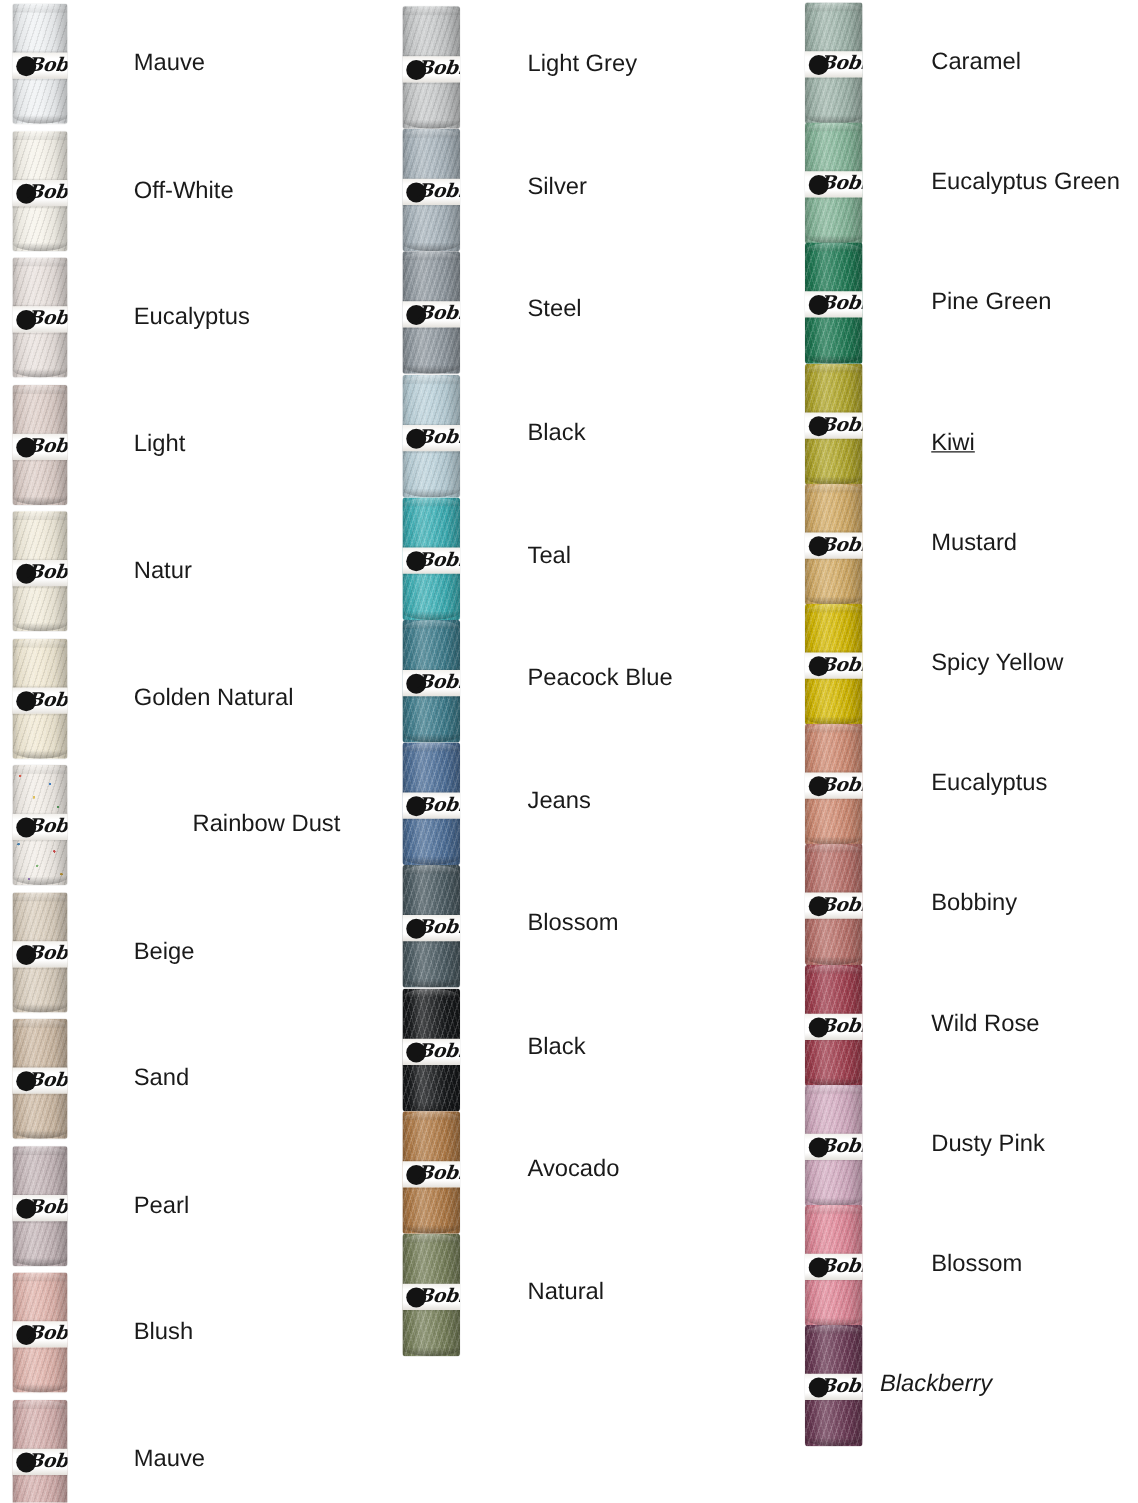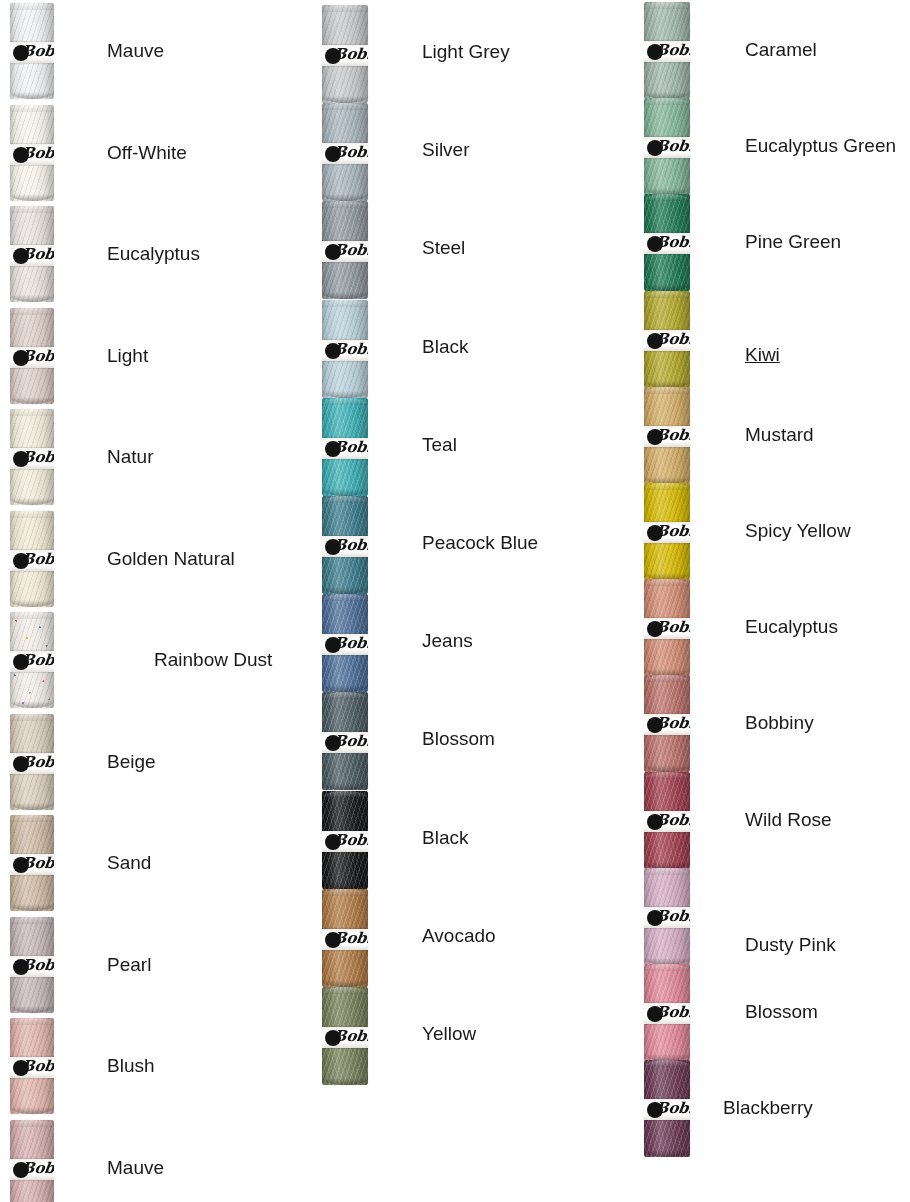--- a/index.html
+++ b/index.html
@@ -453,21 +453,21 @@
       <div class="spool" style="--c: #77805a; left: 322px; width: 46px; height: 98px;">
         <div class="body"></div>
         <div class="shade"></div>
         <div class="rim-top"></div>
         <div class="rim-bot"></div>
         <div class="band" style="height: 21px; top: 40px;">
           <div class="logo" style="width: 16px; height: 16px;"></div>
           <div class="wordmark" style="font-size: 15px;">Bobbiny</div>
         </div>
       </div>
-      <div class="name" style="left: 422px; top: 37px;">Yellow</div>
+      <div class="name" style="left: 422px; top: 37px;">Natural</div>
     </div>
     <div class="entry" style="left: 0px; top: 2px; width: 910px; height: 97px;">
       <div class="spool" style="--c: #9fb5ab; left: 644px; width: 46px; height: 97px;">
         <div class="body"></div>
         <div class="shade"></div>
         <div class="rim-top"></div>
         <div class="rim-bot"></div>
         <div class="band" style="height: 21px; top: 39px;">
           <div class="logo" style="width: 16px; height: 16px;"></div>
           <div class="wordmark" style="font-size: 15px;">Bobbiny</div>
@@ -583,21 +583,21 @@
       <div class="spool" style="--c: #d3abc1; left: 644px; width: 46px; height: 97px;">
         <div class="body"></div>
         <div class="shade"></div>
         <div class="rim-top"></div>
         <div class="rim-bot"></div>
         <div class="band" style="height: 21px; top: 39px;">
           <div class="logo" style="width: 16px; height: 16px;"></div>
           <div class="wordmark" style="font-size: 15px;">Bobbiny</div>
         </div>
       </div>
-      <div class="name" style="left: 745px; top: 38px; margin-top: 29px;">Dusty Pink</div>
+      <div class="name" style="left: 745px; top: 38px;">Dusty Pink</div>
     </div>
     <div class="entry" style="left: 0px; top: 964px; width: 910px; height: 97px;">
       <div class="spool" style="--c: #e08798; left: 644px; width: 46px; height: 97px;">
         <div class="body"></div>
         <div class="shade"></div>
         <div class="rim-top"></div>
         <div class="rim-bot"></div>
         <div class="band" style="height: 21px; top: 39px;">
           <div class="logo" style="width: 16px; height: 16px;"></div>
           <div class="wordmark" style="font-size: 15px;">Bobbiny</div>
@@ -609,15 +609,15 @@
       <div class="spool" style="--c: #6b3a55; left: 644px; width: 46px; height: 97px;">
         <div class="body"></div>
         <div class="shade"></div>
         <div class="rim-top"></div>
         <div class="rim-bot"></div>
         <div class="band" style="height: 21px; top: 39px;">
           <div class="logo" style="width: 16px; height: 16px;"></div>
           <div class="wordmark" style="font-size: 15px;">Bobbiny</div>
         </div>
       </div>
-      <div class="name" style="left: 723px; top: 38px;">Blackberry</div>
+      <div class="name" style="left: 704px; top: 38px; font-style: italic;">Blackberry</div>
     </div>
   </div>
 
 </body></html>

